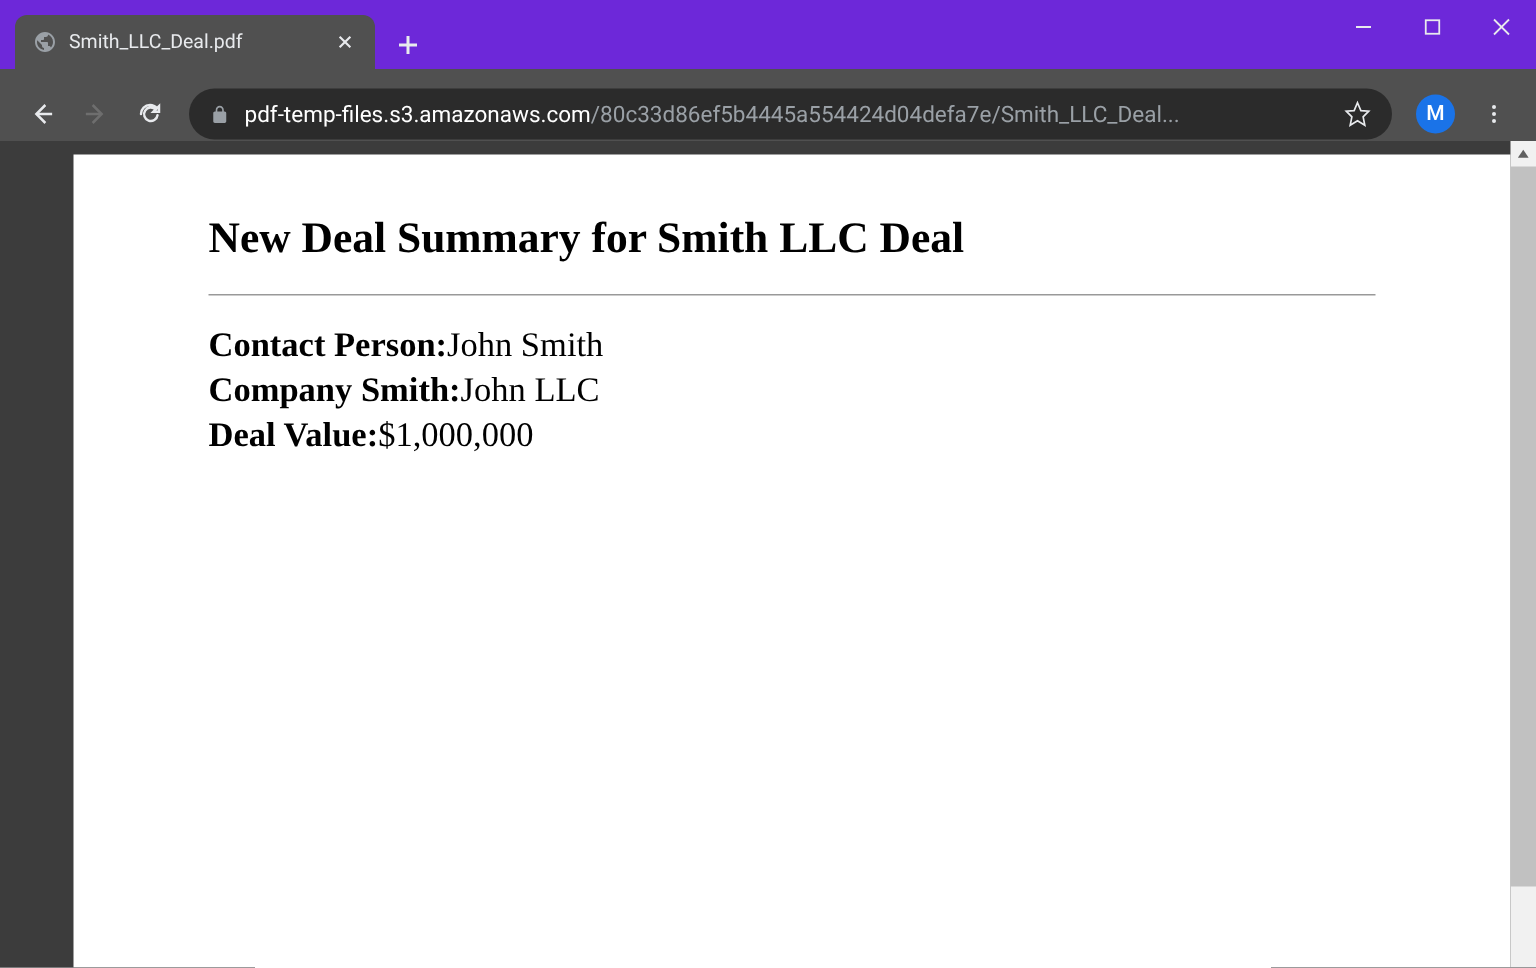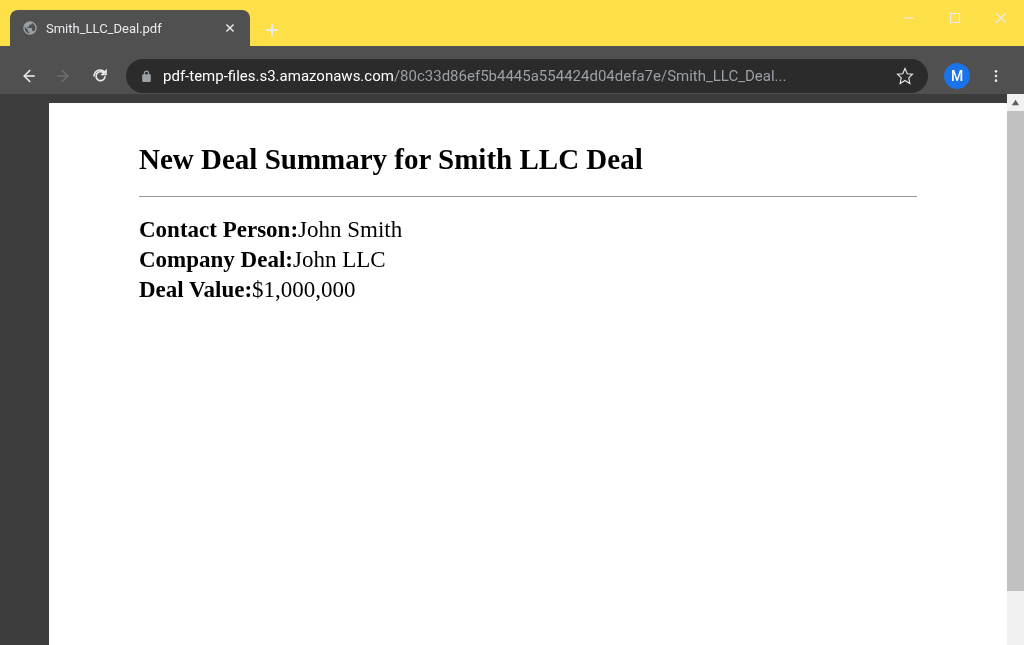--- a/index.html
+++ b/index.html
@@ -13,21 +13,21 @@
       background: #202124;
       width: 1024px;
       height: 645px;
       overflow: hidden;
       position: relative;
     }
     
     
     .titlebar {
       height: 46px;
-      background: #fde047;
+      background: #6d28d9;
       display: flex;
       align-items: flex-start;
       position: relative;
     }
     
     .tab-strip {
       display: flex;
       align-items: center;
       height: 100%;
       padding-left: 10px;
@@ -417,21 +417,21 @@
 </div>
 
 <div class="content-wrapper">
   <div class="content-area">
     <h1 class="doc-title">New Deal Summary for Smith LLC Deal</h1>
     <hr class="doc-hr">
     <div class="doc-row">
       <span class="doc-label">Contact Person:</span><span>John Smith</span>
     </div>
     <div class="doc-row">
-      <span class="doc-label">Company Deal:</span><span>John LLC</span>
+      <span class="doc-label">Company Smith:</span><span>John LLC</span>
     </div>
     <div class="doc-row">
       <span class="doc-label">Deal Value:</span><span>$1,000,000</span>
     </div>
   </div>
   <div class="scrollbar-track">
     <div class="scrollbar-arrow">
       <svg viewBox="0 0 10 10">
           <polygon points="5,2 9,8 1,8"></polygon>
         </svg>

